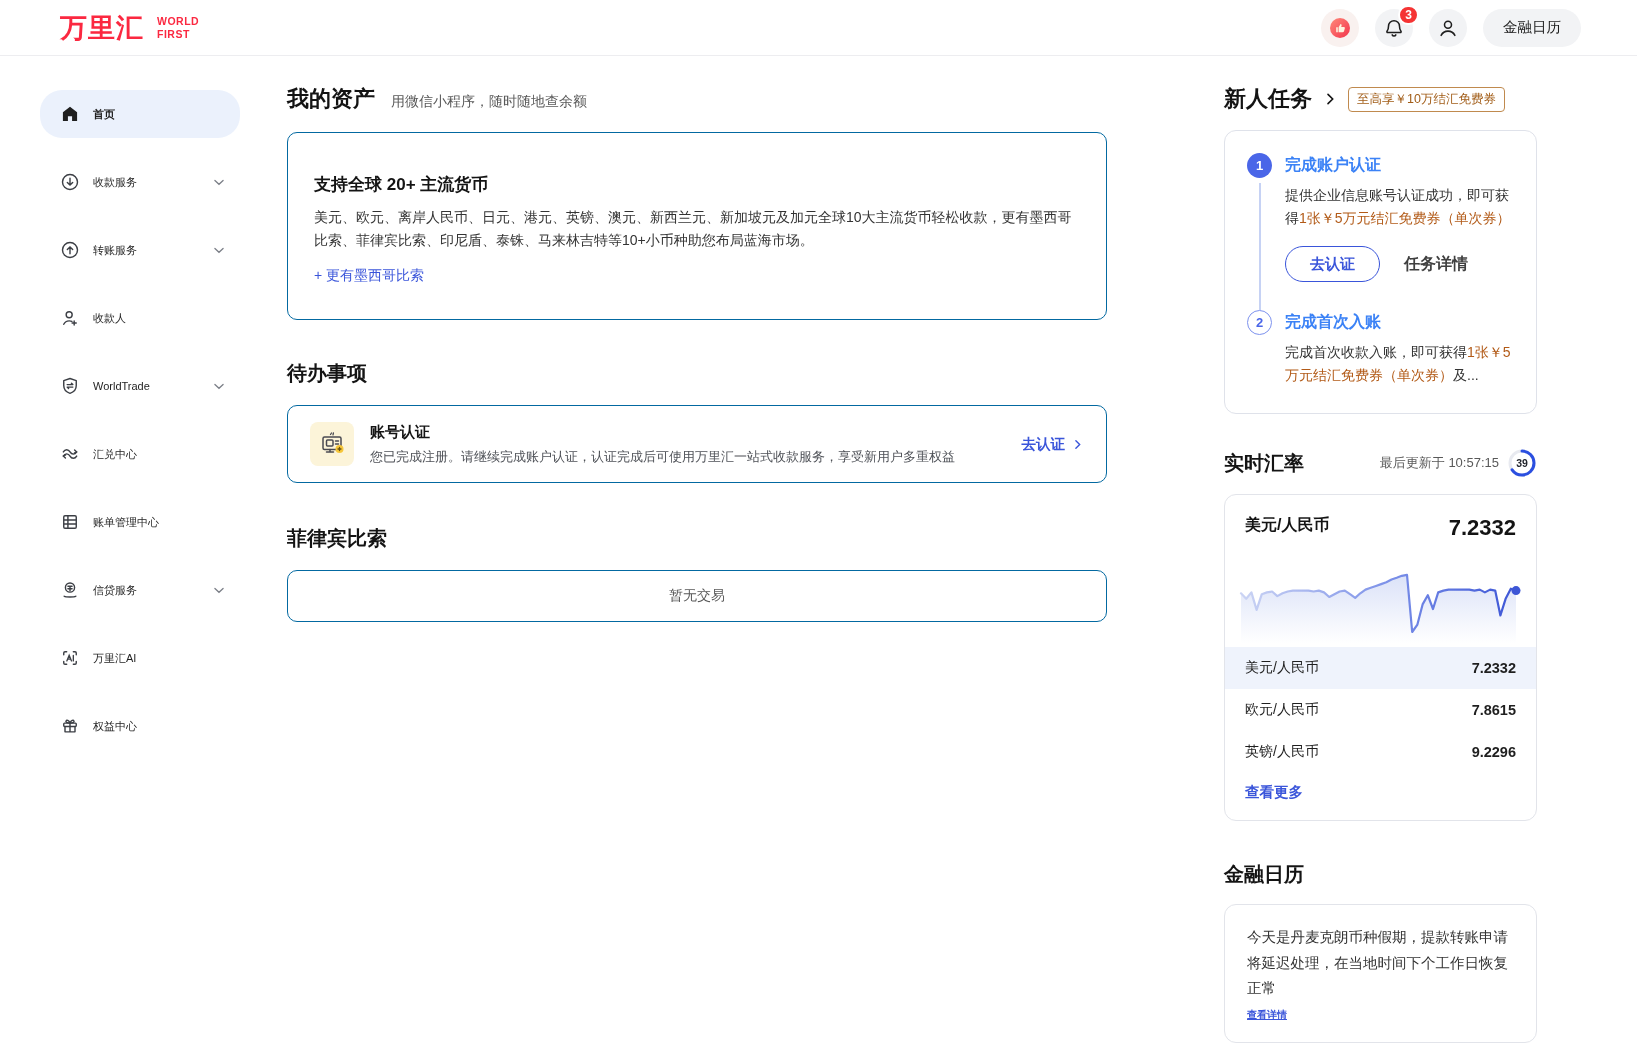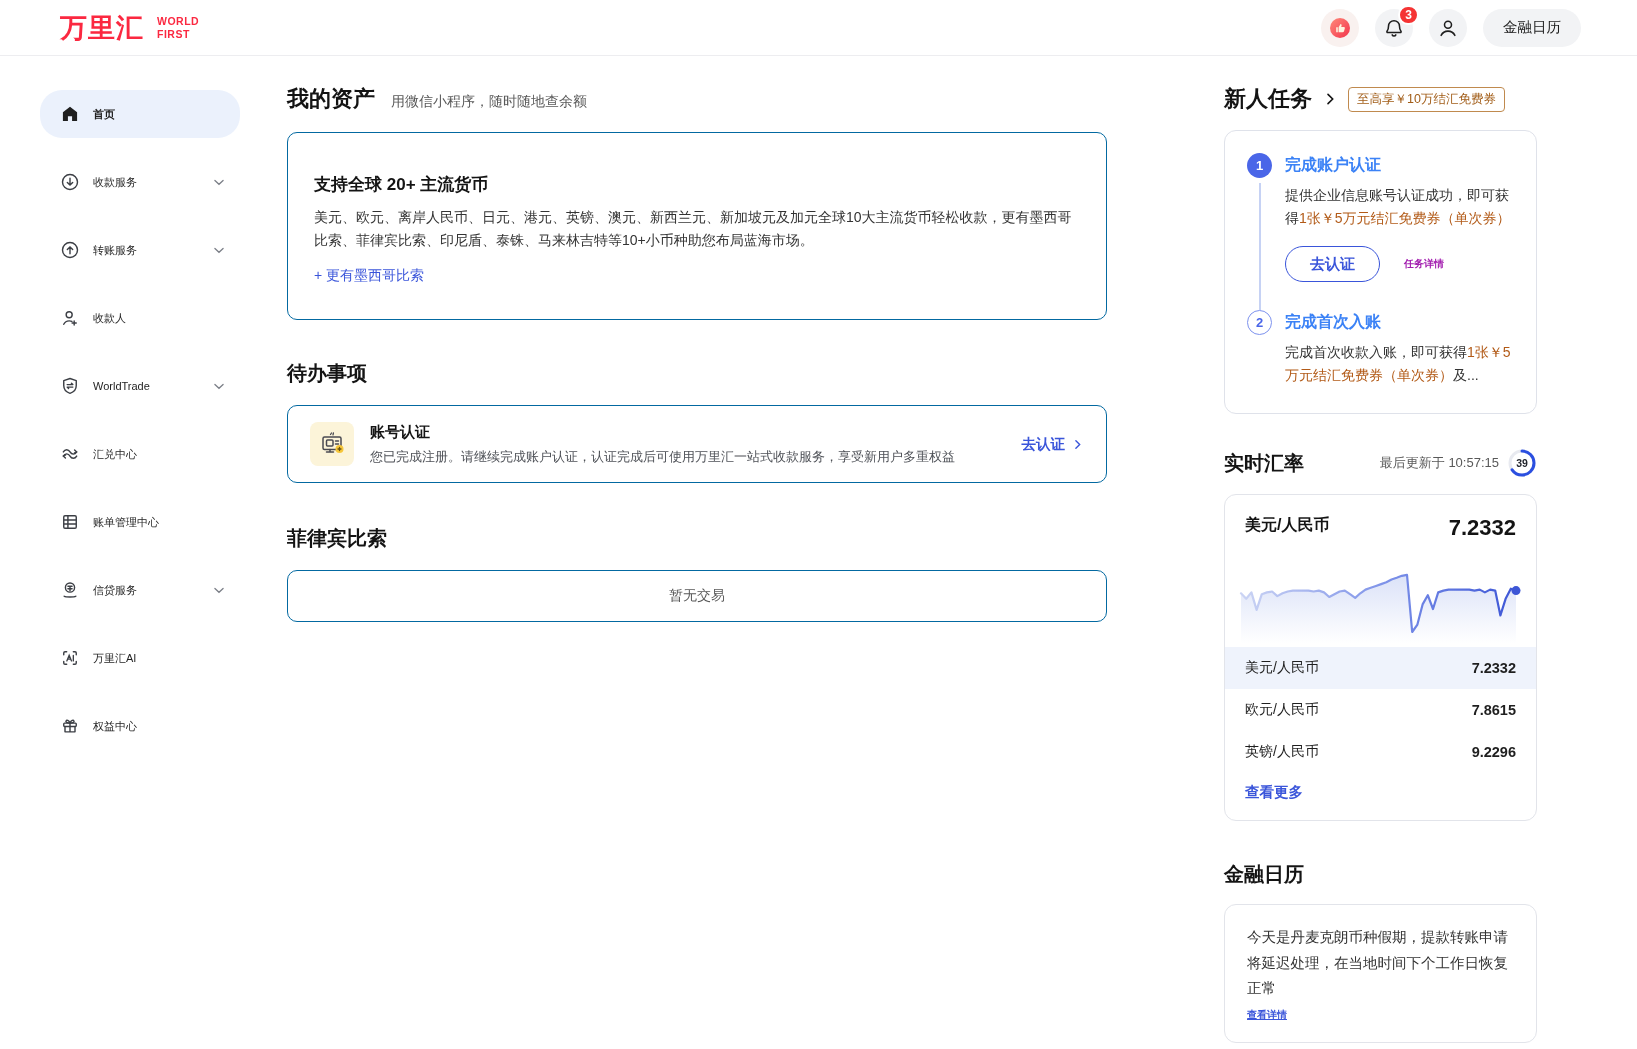--- a/index.html
+++ b/index.html
@@ -57,21 +57,21 @@
   .step + .step { margin-top:30px; }
   .step-dot { position:absolute; left:0; top:-2px; width:25px; height:25px; border-radius:50%; display:flex; align-items:center; justify-content:center; font-size:13px; font-weight:700; }
   .step-dot.filled { background:#4a66e8; color:#fff; }
   .step-dot.outline { background:#fff; color:#4a66e8; border:1.5px solid #7d92ee; }
   .step-line { position:absolute; left:12px; top:28px; bottom:-28px; width:1.5px; background:#c6d2f4; }
   .step-title { font-size:16px; font-weight:700; color:#3b82f6; margin-bottom:8px; }
   .step-desc { font-size:14px; line-height:1.65; color:#333; }
   .hl { color:#b25a17; }
   .step-actions { display:flex; align-items:center; gap:24px; margin-top:16px; }
   .btn-outline { height:36px; padding:0 24px; border:1.5px solid #3a55da; color:#3a55da; font-size:15px; font-weight:700; border-radius:20px; background:#fff; display:flex; align-items:center; cursor:pointer; }
-  .link-plain { color:#a21caf; font-size:10px; font-weight:700; cursor:pointer; }
+  .link-plain { color:#404040; font-size:16px; font-weight:700; cursor:pointer; }
 
   .rates-head { display:flex; align-items:center; margin-bottom:16px; }
   .rates-head .aside-title { flex:1; }
   .updated { font-size:13px; color:#595959; margin-right:8px; }
   .rate-card { border:1px solid #e2e4ea; border-radius:12px; overflow:hidden; margin-bottom:40px; }
   .rate-feature { padding:20px 20px 0; display:flex; align-items:flex-start; justify-content:space-between; }
   .rate-pair { font-size:16px; font-weight:700; color:#141414; }
   .rate-big { font-size:22px; font-weight:700; color:#141414; }
   .spark-wrap { padding:10px 14px 0; }
   .rate-row { height:42px; display:flex; align-items:center; justify-content:space-between; padding:0 20px; font-size:14px; color:#1f1f1f; cursor:pointer; }

